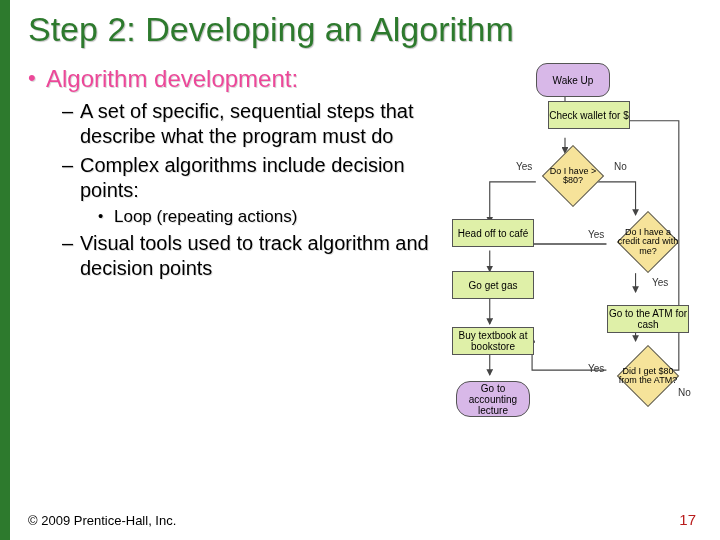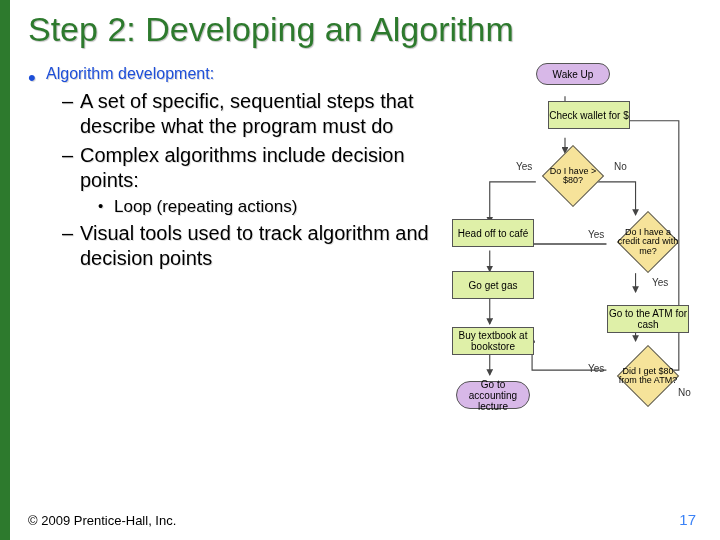--- a/index.html
+++ b/index.html
@@ -29,22 +29,22 @@
   }
   .content-row {
     display: flex;
     align-items: flex-start;
   }
   .text-col {
     flex: 0 0 410px;
     padding-right: 6px;
   }
   .bullet-1 {
-    font-size: 16px;
-    color: #1d4ed8;
+    font-size: 24px;
+    color: #ec4899;
     margin: 4px 0 6px 0;
     padding-left: 18px;
     position: relative;
     text-shadow: 1px 1px 0 rgba(0,0,0,0.15);
   }
   .bullet-1::before {
     content: "•";
     position: absolute;
     left: 0;
     font-size: 22px;
@@ -82,39 +82,39 @@
     left: 28px;
     bottom: 12px;
     font-size: 13px;
     color: #000;
   }
   .page-num {
     position: absolute;
     right: 24px;
     bottom: 12px;
     font-size: 15px;
-    color: #3b82f6;
+    color: #b91c1c;
   }
   
   .chart-col {
     flex: 1;
     position: relative;
     height: 430px;
   }
   .fc {
     position: absolute;
     font-size: 10px;
     text-align: center;
     display: flex;
     align-items: center;
     justify-content: center;
     line-height: 1.1;
   }
   .term {
-    width: 74px; height: 22px;
+    width: 74px; height: 34px;
     background: #d8b8e8;
     border: 1px solid #555;
     border-radius: 11px;
   }
   .proc {
     width: 82px; height: 28px;
     background: #dff0a8;
     border: 1px solid #555;
   }
   .dec {
@@ -209,19 +209,19 @@
       <div class="fc proc" style="left:169px; top:244px;">Go to the ATM for cash</div>
       <div class="fc proc" style="left:14px; top:266px;">Buy textbook at bookstore</div>
 
       <div class="fc dec" style="left:179px; top:284px;">
         <div class="diamond"></div>
           <div class="dtxt">Did I get $80 from the ATM?</div>
       </div>
       <div class="lbl" style="left:150px; top:302px;">Yes</div>
       <div class="lbl" style="left:240px; top:326px;">No</div>
 
-      <div class="fc term" style="left:18px; top:320px; height:28px; border-radius:14px;">Go to accounting lecture</div>
+      <div class="fc term" style="left:18px; top:320px; height:36px; border-radius:14px;">Go to accounting lecture</div>
     </div>
   </div>
 </div>
 
 <div class="copyright">© 2009 Prentice-Hall, Inc.</div>
 <div class="page-num">17</div>
 
 </body></html>

